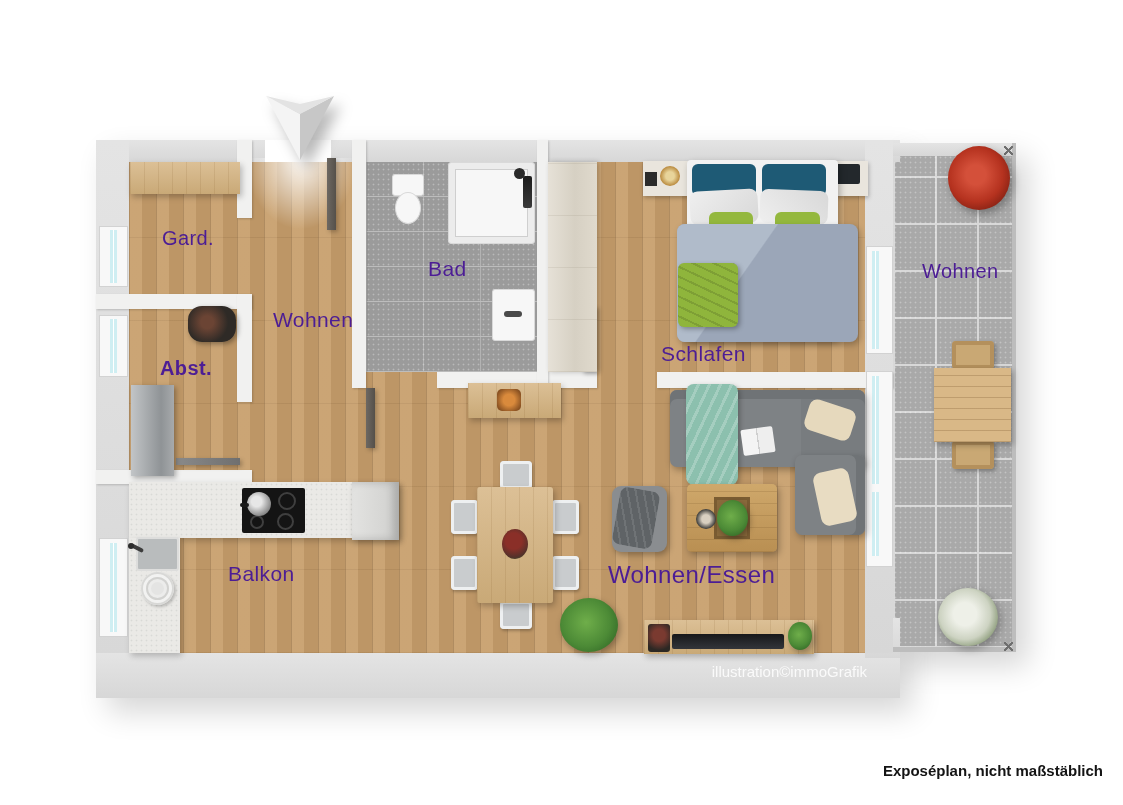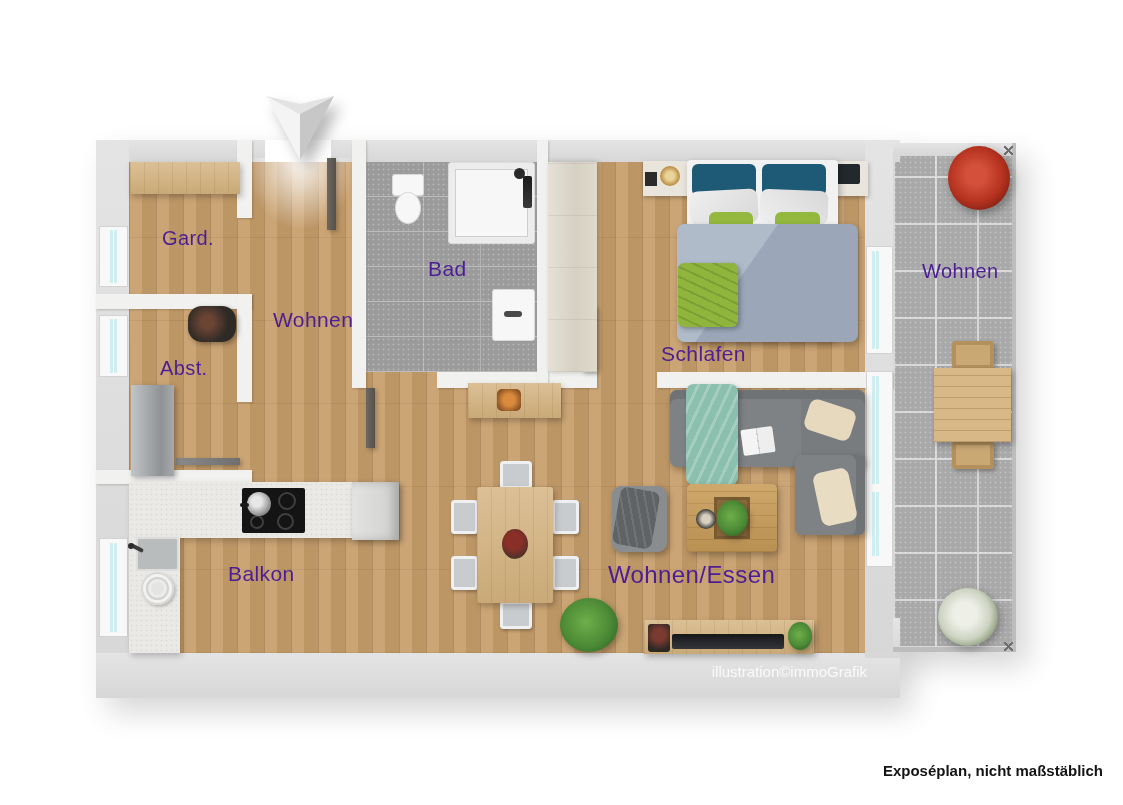--- a/index.html
+++ b/index.html
@@ -195,21 +195,21 @@
 <div class="abs" style="left:948px;top:146px;width:62px;height:64px;border-radius:50%;background:radial-gradient(circle at 45% 45%,#d4503a 20%,#b5321f 55%,#7e1f12 82%,transparent 96%);filter:drop-shadow(3px 4px 4px rgba(0,0,0,0.3));"></div>
 <div class="abs" style="left:938px;top:588px;width:60px;height:58px;border-radius:50%;background:radial-gradient(circle at 45% 45%,#eef0e8 25%,#cdd3c2 55%,#71855d 85%,transparent 97%);filter:drop-shadow(2px 3px 4px rgba(0,0,0,0.3));"></div>
 
 <svg class="abs" style="left:258px;top:88px;width:84px;height:76px;filter:drop-shadow(7px 9px 7px rgba(0,0,0,0.28));" viewBox="0 0 84 76">
   <polygon points="8,8 42,26 42,72" fill="#f4f4f4"></polygon>
   <polygon points="76,8 42,26 42,72" fill="#c7c7c7"></polygon>
   <polygon points="8,8 42,16 76,8 42,26" fill="#e3e3e3"></polygon>
 </svg>
 
 <div class="abs label" style="left:162px;top:227px;font-size:20px;">Gard.</div>
-<div class="abs label" style="left:160px;top:357px;font-size:20px;">Abst.</div>
+<div class="abs label" style="left:160px;top:357px;font-size:20px;font-weight:bold;">Abst.</div>
 <div class="abs label" style="left:273px;top:308px;font-size:21px;">Wohnen</div>
 <div class="abs label" style="left:428px;top:257px;font-size:21px;">Bad</div>
 <div class="abs label" style="left:661px;top:342px;font-size:21px;">Schlafen</div>
 <div class="abs label" style="left:228px;top:562px;font-size:21px;">Balkon</div>
 <div class="abs label" style="left:608px;top:561px;font-size:24px;">Wohnen/Essen</div>
 <div class="abs label" style="left:922px;top:260px;font-size:20px;">Wohnen</div>
 
 <div class="abs credit" style="left:500px;top:663px;width:367px;font-size:15px;text-align:right;">illustration©immoGrafik</div>
 <div class="abs footer-note" style="left:700px;top:762px;width:403px;font-size:15px;text-align:right;">Exposéplan, nicht maßstäblich</div>
 

